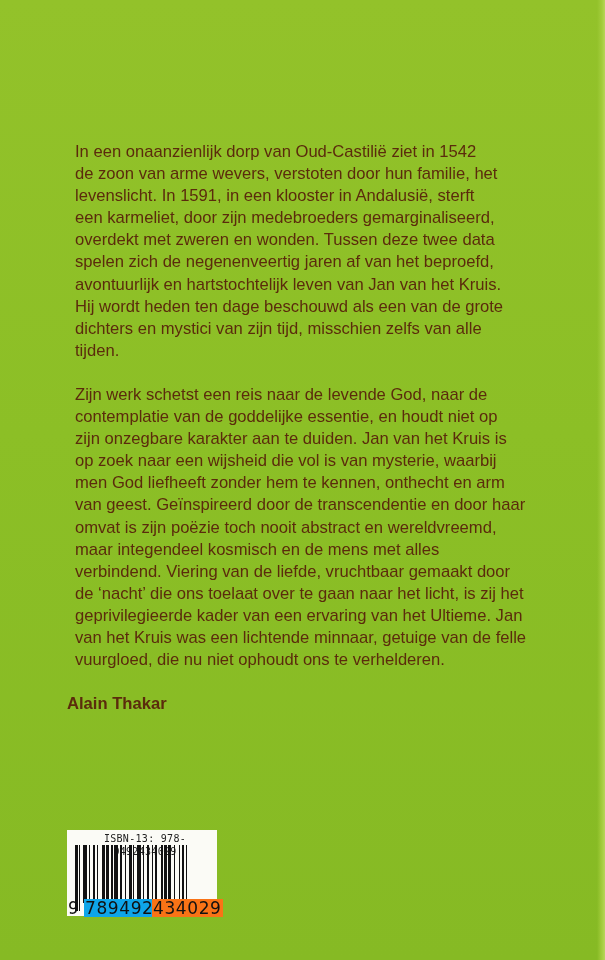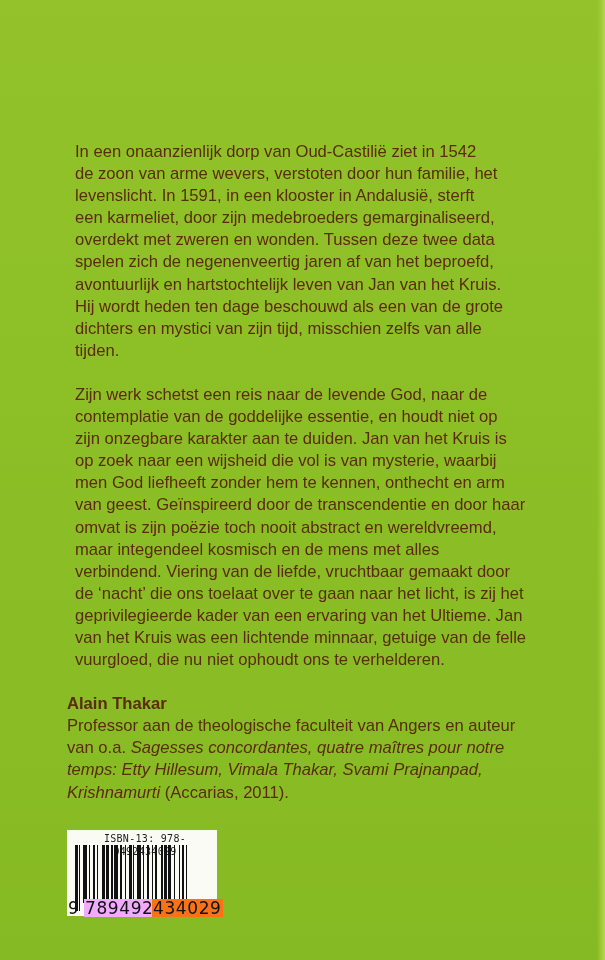--- a/index.html
+++ b/index.html
@@ -32,21 +32,21 @@
       margin-left: 6px;
     }
     .bars { position: absolute; left: 8px; top: 15px; width: 140px; height: 60px; }
     .bars span { position: absolute; top: 0; background: #111; }
     .digits {
       position: absolute; left: 1px; bottom: -1px; width: 150px;
       font-family: "DejaVu Sans", sans-serif; font-size: 17px; color: #111;
       line-height: 18px; letter-spacing: 0.6px;
     }
     .digits .first { position: absolute; left: 0; bottom: 0; }
-    .digits .g1 { position: absolute; left: 16px; bottom: 0; background: #f0abfc; padding: 0 1px; }
+    .digits .g1 { position: absolute; left: 16px; bottom: 0; background: #0ea5e9; padding: 0 1px; }
     .digits .g2 { position: absolute; left: 84px; bottom: 0; background: #f97316; padding: 0 1px; }
   </style>
 </head>
 <body>
 
 <div class="edge"></div>
 
 <div class="text-block">
   <p class="para">In een onaanzienlijk dorp van Oud-Castilië ziet in 1542
 de zoon van arme wevers, verstoten door hun familie, het
@@ -65,24 +65,20 @@
 men God liefheeft zonder hem te kennen, onthecht en arm
 van geest. Geïnspireerd door de transcendentie en door haar
 omvat is zijn poëzie toch nooit abstract en wereldvreemd,
 maar integendeel kosmisch en de mens met alles
 verbindend. Viering van de liefde, vruchtbaar gemaakt door
 de ‘nacht’ die ons toelaat over te gaan naar het licht, is zij het
 geprivilegieerde kader van een ervaring van het Ultieme. Jan
 van het Kruis was een lichtende minnaar, getuige van de felle
 vuurgloed, die nu niet ophoudt ons te verhelderen.</p>
   <p class="author-name">Alain Thakar</p>
-  <p class="author-bio"><span>Professor aan de theologische faculteit van Angers en auteur
-van o.a. </span><i>Sagesses concordantes, quatre maîtres pour notre
-temps: Etty Hillesum, Vimala Thakar, Svami Prajnanpad,
-Krishnamurti</i><span> (Accarias, 2011).</span></p>
 </div>
 
 <div class="barcode">
   <div class="isbn-label">ISBN-13: 978-9492434029</div>
   <div class="bars" id="bars">
       <span style="left: 0px; width: 2.7px; height: 66px;"></span>
       <span style="left: 4.05px; width: 1.35px; height: 66px;"></span>
       <span style="left: 8.1px; width: 4.05px; height: 58px;"></span>
       <span style="left: 13.5px; width: 1.35px; height: 58px;"></span>
       <span style="left: 17.55px; width: 2.7px; height: 58px;"></span>

